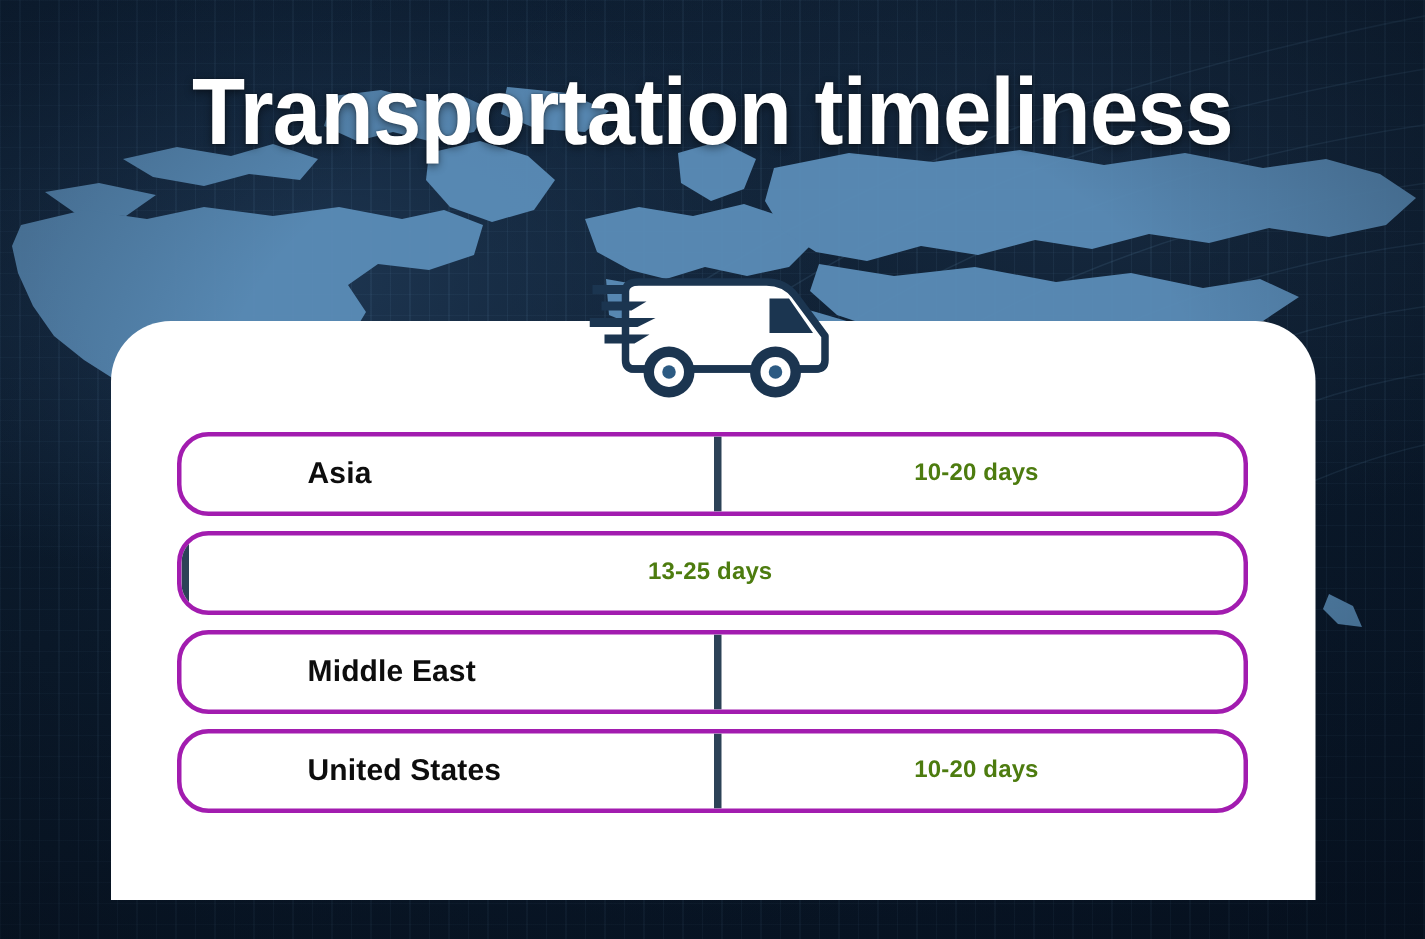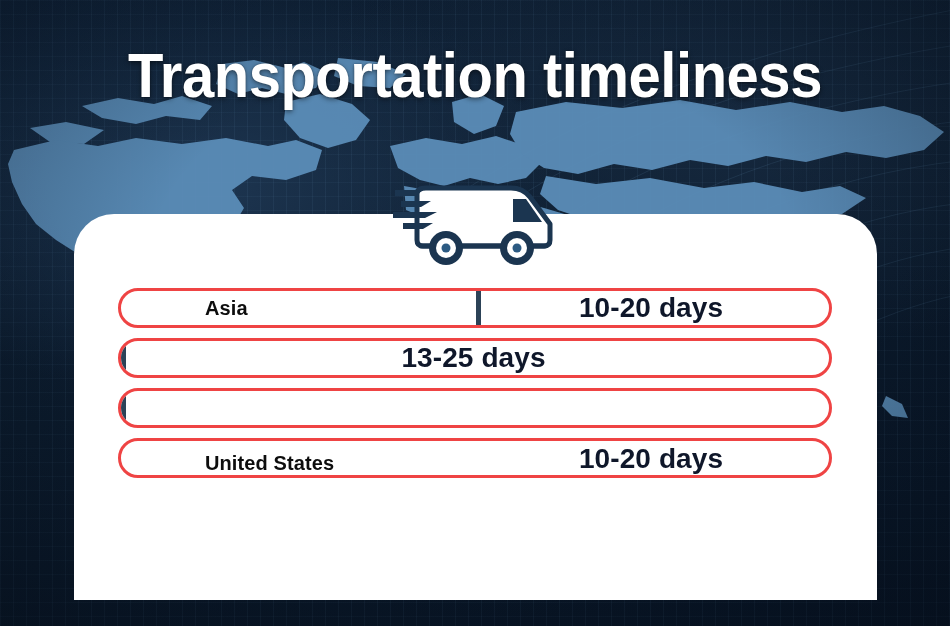--- a/index.html
+++ b/index.html
@@ -116,31 +116,31 @@
 
   
   .table {
     position: absolute;
     left: 118px;
     top: 288px;
     width: 714px;
   }
   .row {
     position: relative;
-    height: 40px;
+    height: 56px;
     margin-bottom: 10px;
-    border: 3px solid #ef4444;
+    border: 3px solid #a21caf;
     border-radius: 21px;
     background: #ffffff;
     box-sizing: border-box;
     display: flex;
     align-items: stretch;
     overflow: hidden;
   }
-  .row:last-child { margin-bottom: 12px; align-items: flex-end; }
+  .row:last-child { margin-bottom: 12px; }
   .cell-region {
     width: 355px;
     display: flex;
     align-items: center;
     padding-left: 84px;
     box-sizing: border-box;
     font-size: 20px;
     font-weight: bold;
     color: #0d0d0d;
     letter-spacing: .1px;
@@ -148,23 +148,23 @@
   .divider {
     width: 5px;
     background: #2c4257;
     flex: 0 0 5px;
   }
   .cell-days {
     flex: 1;
     display: flex;
     align-items: center;
     justify-content: center;
-    font-size: 28px;
+    font-size: 16px;
     font-weight: bold;
-    color: #0f172a;
+    color: #4d7c0f;
     letter-spacing: .1px;
     padding-right: 8px;
     box-sizing: border-box;
   }
 </style>
 </head>
 <body>
 
 <div id="stage">
 
@@ -288,20 +288,21 @@
       <div class="cell-days">10-20 days</div>
     </div>
 
     <div class="row">
       <div class="divider"></div>
       <div class="cell-days">13-25 days</div>
     </div>
 
 
     <div class="row">
+      <div class="cell-region">Middle East</div>
       <div class="divider"></div>
     </div>
 
 
     <div class="row">
       <div class="cell-region">United States</div>
       <div class="divider"></div>
       <div class="cell-days">10-20 days</div>
     </div>
 

